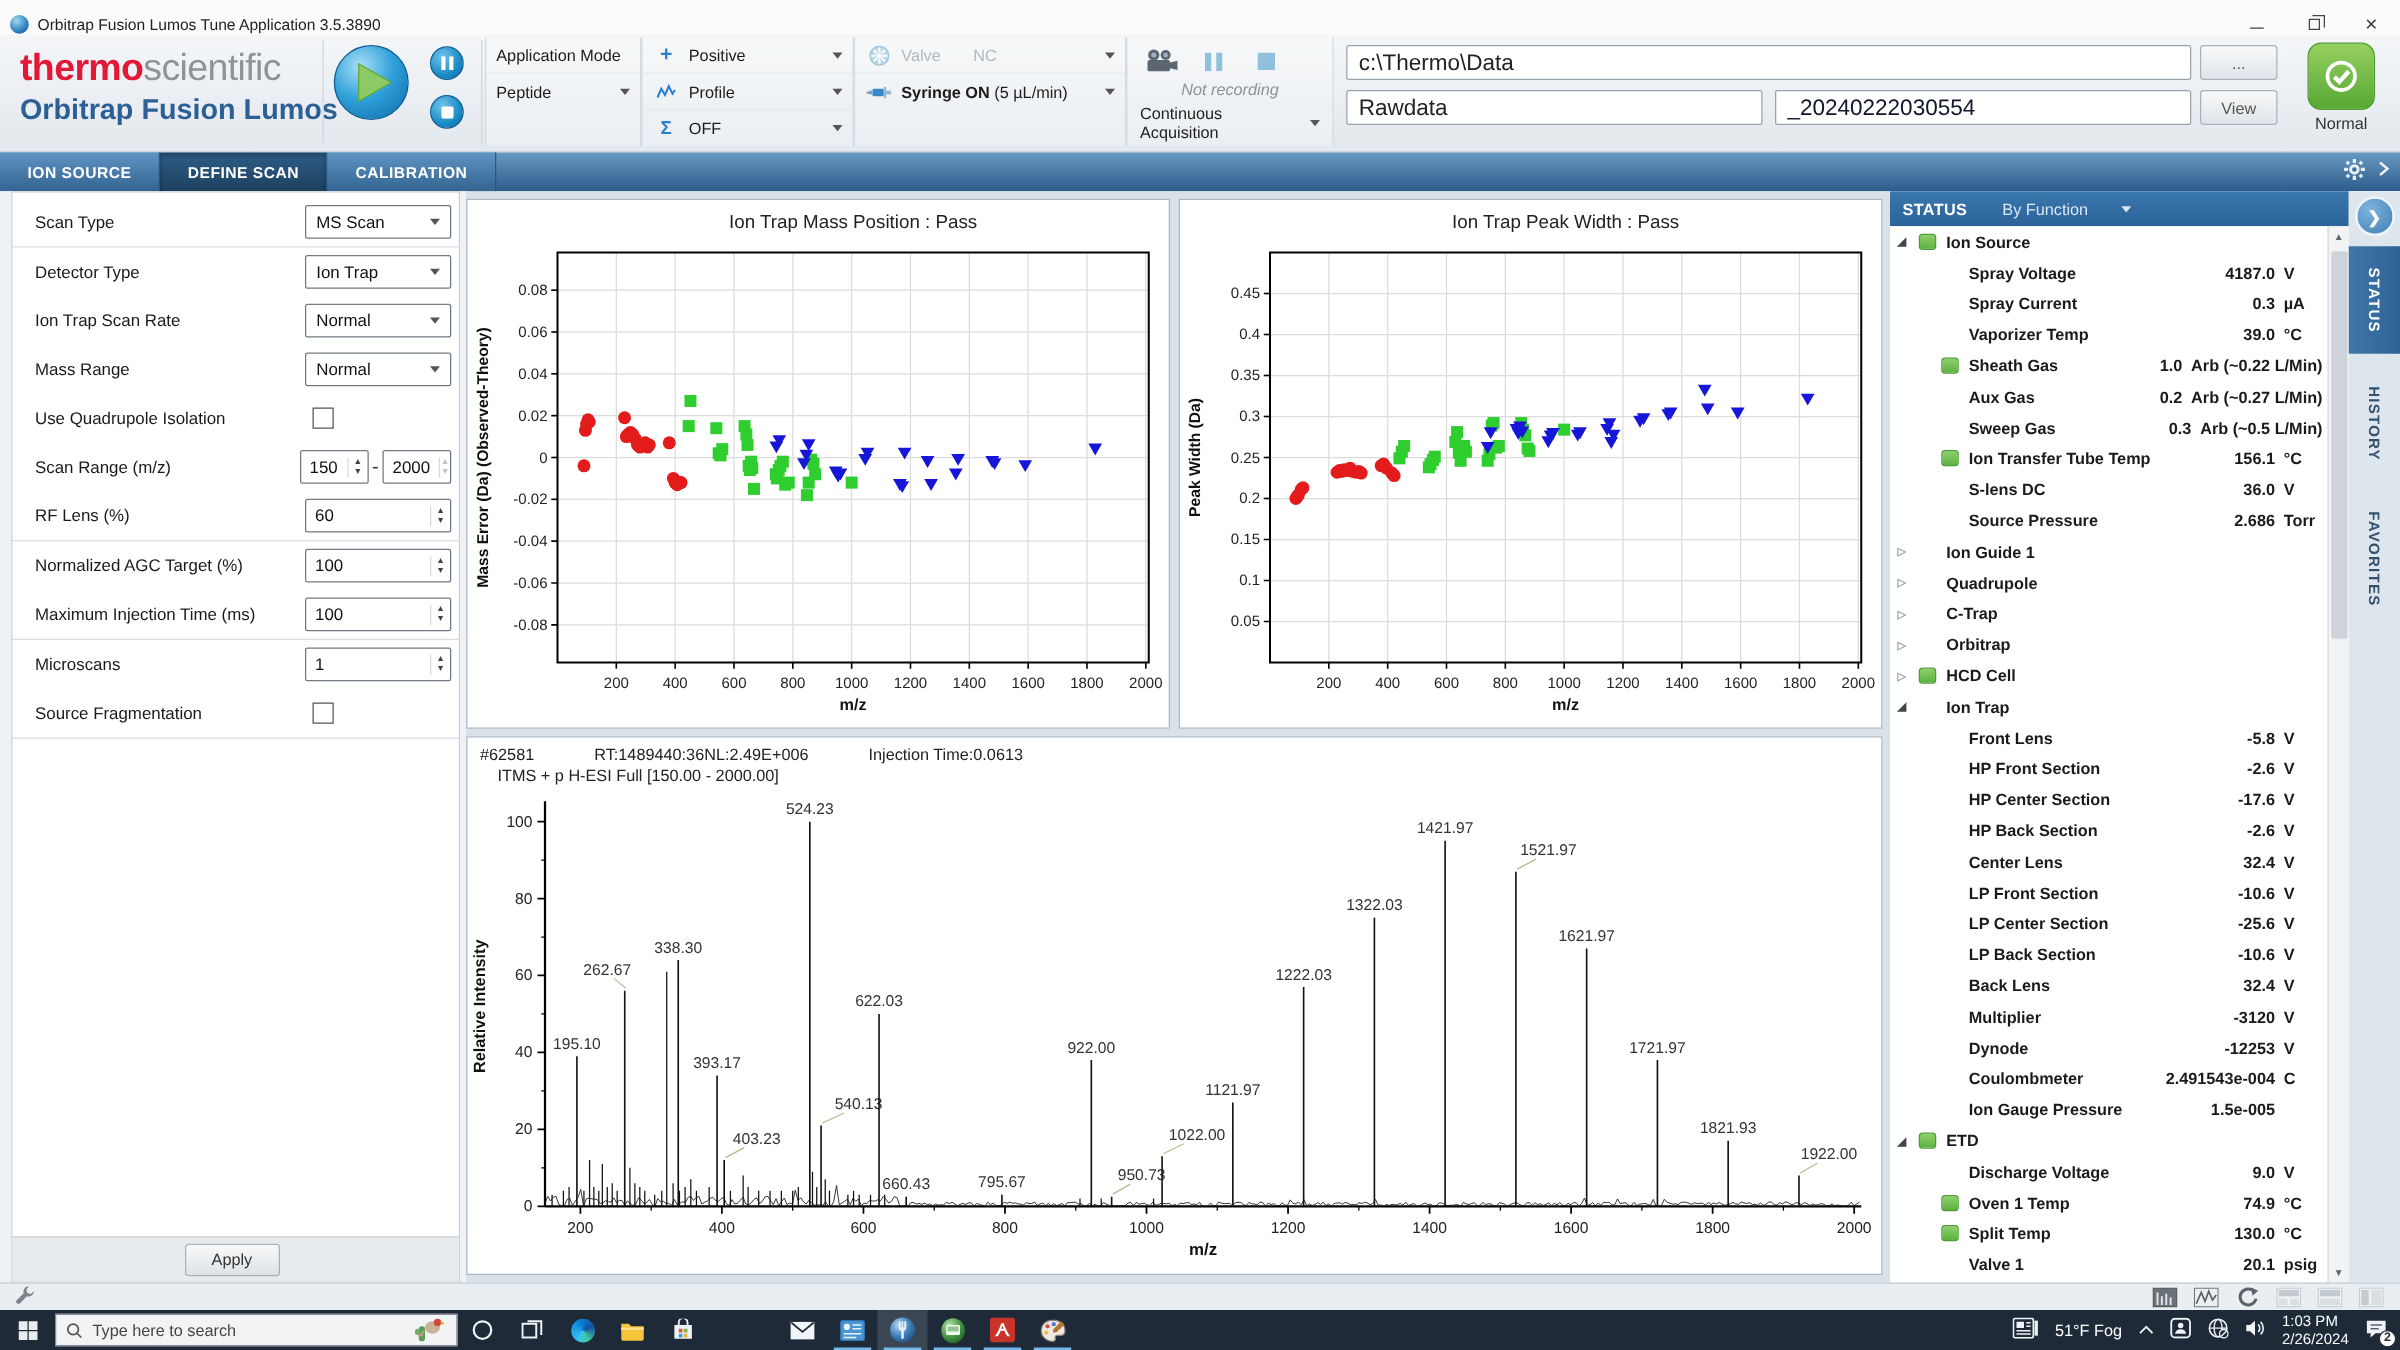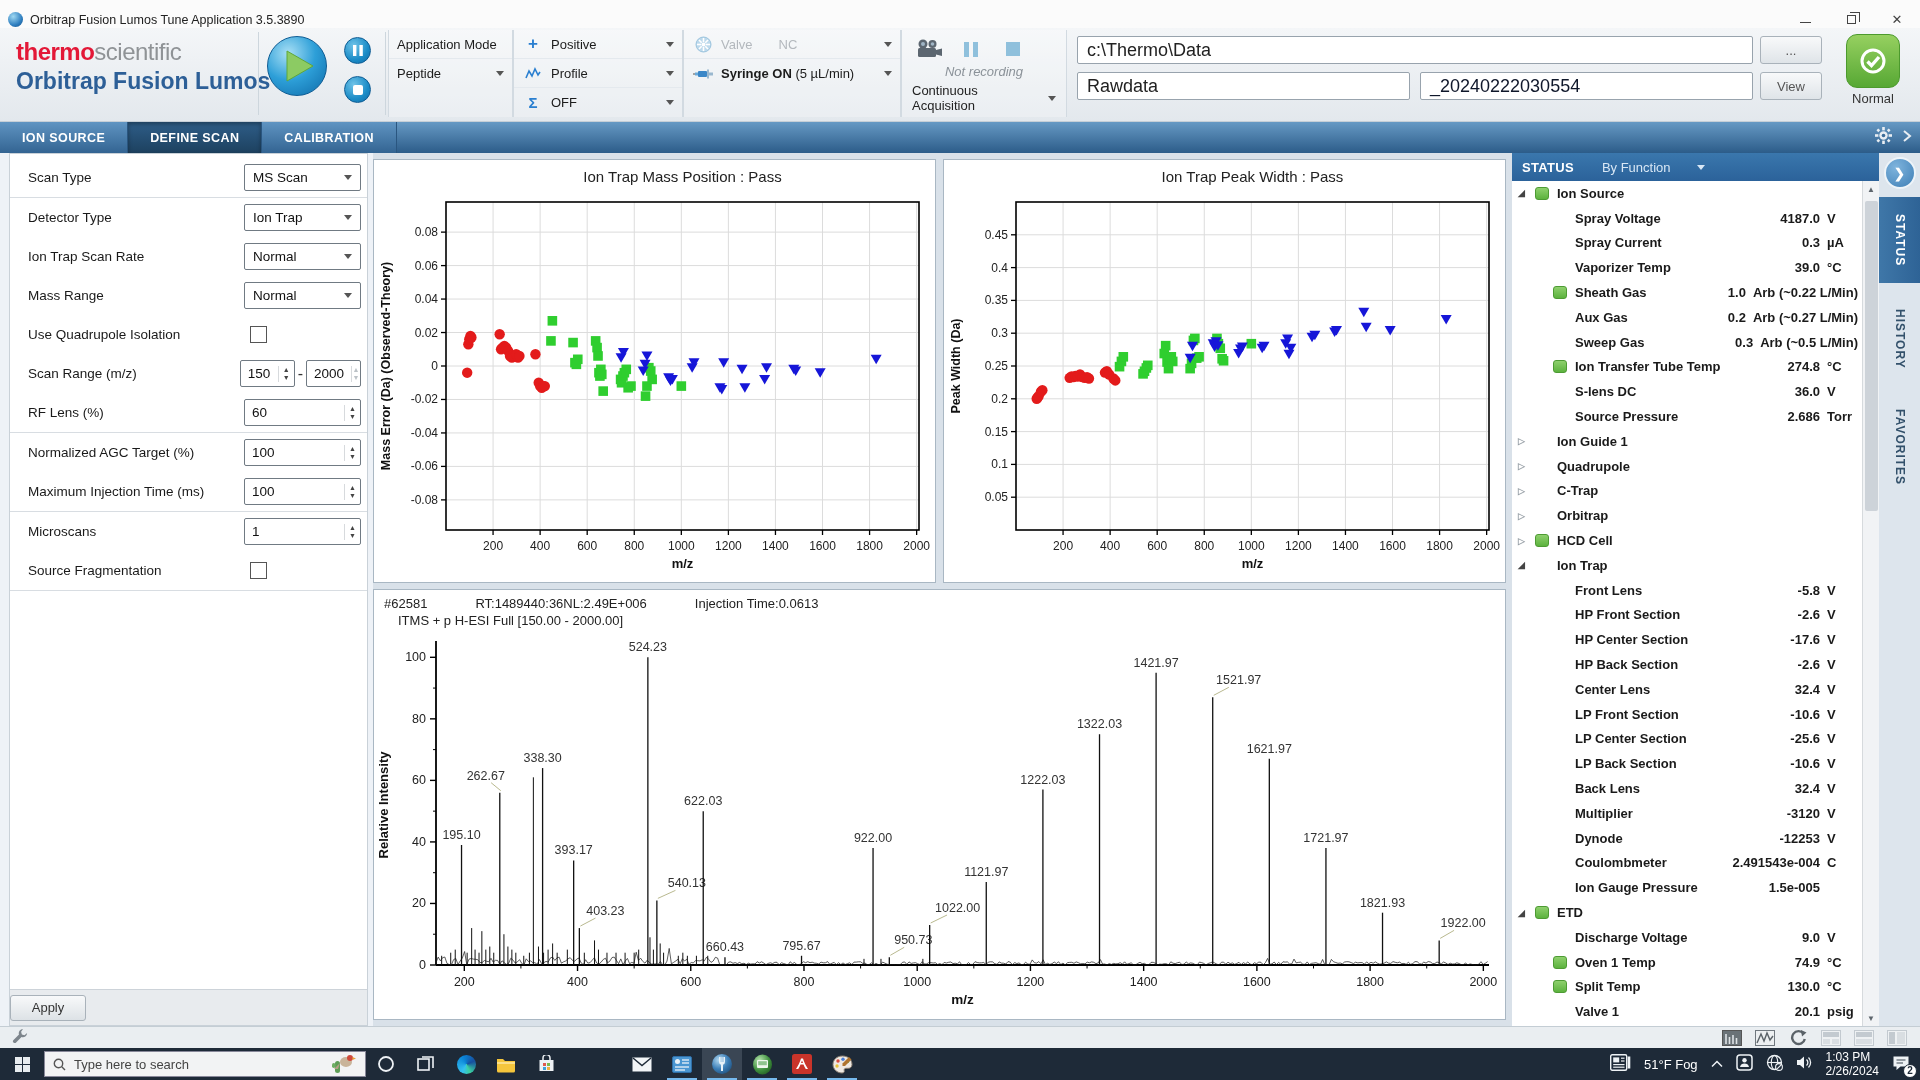--- a/index.html
+++ b/index.html
@@ -9,21 +9,21 @@
 .titlebar{position:absolute;top:0;left:0;right:0;height:40px;background:#fbfbfb;border-bottom:1px solid #e2e2e2;display:flex;align-items:center;padding-left:8px;font-size:12.5px;color:#222}
 .app-ico{width:15px;height:15px;border-radius:50%;background:radial-gradient(circle at 35% 30%,#9fd8f2,#2f7fc0 60%,#134e86);margin-right:7px}
 .win-btns{margin-left:auto;display:flex;height:28px}
 .win-btn{width:46px;display:flex;align-items:center;justify-content:center;color:#444;font-size:13px}
 .wb-min{width:11px;height:1px;background:#444;margin-top:6px}
 .wb-restore{width:9px;height:9px;border:1px solid #444;position:relative}
 .wb-restore:before{content:"";position:absolute;left:2px;top:-4px;width:9px;height:9px;border:1px solid #444;border-left:none;border-bottom:none}
 
 .toolbar{position:absolute;top:28px;left:0;right:0;height:94px;background:linear-gradient(#f4f6f8,#e3e8ed);border-bottom:1px solid #c6cfd7}
 .brand{position:absolute;left:16px;top:10px}
-.brand-l1{font-size:24px;letter-spacing:-.5px}
+.brand-l1{font-size:30px;letter-spacing:-.5px}
 .brand-l1 .red{color:#e31837;font-weight:bold}
 .brand-l1 .gray{color:#8f9396}
 .brand-l2{font-size:23px;font-weight:bold;color:#2d5f97;margin-top:2px}
 .tb-sep{position:absolute;top:4px;bottom:6px;width:1px;background:#cdd6dd}
 .playbtn{position:absolute;left:267px;top:8px;width:60px;height:60px;border-radius:50%;background:radial-gradient(circle at 35% 28%,#a8dff5,#2d9fd8 48%,#0e6aa8);border:1px solid #0d5c94;display:flex;align-items:center;justify-content:center}
 .playbtn svg{margin-left:5px}
 .mini-circ{position:absolute;width:27px;height:27px;border-radius:50%;background:radial-gradient(circle at 35% 30%,#6fc3e8,#1b8cc7 60%,#0f6aa6);border:1px solid #0d5c94;display:flex;align-items:center;justify-content:center}
 .tb-col{position:absolute;top:2px;bottom:4px;border-left:1px solid #d2dae1;border-right:1px solid #d2dae1;background:rgba(255,255,255,.25)}
 .tb-row{display:flex;align-items:center;height:29px;padding:0 8px;font-size:13px;color:#1c1c1c;border-bottom:1px solid #e4e9ee}
 .tb-row:last-child{border-bottom:none}
@@ -57,21 +57,21 @@
 .dropdown{width:117px;height:27px;background:#fff;border:1px solid #707a83;border-radius:2px;display:flex;align-items:center;padding:0 8px;font-size:13.5px;color:#111}
 .dropdown .caret{margin-left:auto}
 .checkbox{width:17px;height:17px;background:#fff;border:1px solid #555;margin-right:94px}
 .spinner{height:27px;background:#fff;border:1px solid #707a83;border-radius:2px;display:flex;align-items:center;font-size:13.5px;color:#111}
 .spinner .sval{display:flex;align-items:center;padding:0 7px;flex:1}
 .spin-arrows{display:flex;flex-direction:column;justify-content:center;width:16px;border-left:1px solid #d7dadd;font-size:7px;line-height:8px;color:#444;text-align:center}
 .spin-arrows.dis{color:#bcc2c7}
 .spinner.big{width:117px}.spinner.small{width:55px}
 .range-dash{margin:0 3px;color:#333}
 .form-sep{height:1px;background:#d8dde2;margin:0 0}
-.apply-strip{margin-top:auto;height:36px;background:#e8ebee;border-top:1px solid #cdd3d9;display:flex;align-items:center;justify-content:flex-start;padding-right:6px}
+.apply-strip{margin-top:auto;height:36px;background:#e8ebee;border-top:1px solid #cdd3d9;display:flex;align-items:center;justify-content:center;padding-right:6px}
 .apply-btn{width:76px;height:26px;border:1px solid #a9b2ba;border-radius:3px;background:linear-gradient(#f8f9fa,#dde2e6);font-size:13px;color:#333;display:flex;align-items:center;justify-content:center}
 
 .center{position:absolute;left:367px;right:408px;top:0;bottom:0}
 .plot-panel{position:absolute;top:6px;height:424px;background:#fff;border:1px solid #a9b7c3}
 .spectrum-panel{position:absolute;left:6px;right:6px;top:436px;bottom:6px;background:#fff;border:1px solid #a9b7c3}
 .spec-head{padding:5px 0 0 10px;font-size:13px;color:#222;line-height:17px}
 .spec-head .l1 span{margin-right:48px}
 .spec-head .l2{padding-left:14px}
 svg text{font-family:"Liberation Sans",sans-serif}
 
@@ -941,21 +941,21 @@
             <span class="expander"></span>
             <span class="led empty"></span>
             <span class="t-label">Sweep Gas</span>
             <span class="t-value">0.3</span>
             <span class="t-unit">Arb (~0.5 L/Min)</span>
           </div>
           <div class="tree-row lvl1">
             <span class="expander"></span>
             <span class="led"></span>
             <span class="t-label">Ion Transfer Tube Temp</span>
-            <span class="t-value">274.8</span>
+            <span class="t-value">156.1</span>
             <span class="t-unit">°C</span>
           </div>
           <div class="tree-row lvl1">
             <span class="expander"></span>
             <span class="led empty"></span>
             <span class="t-label">S-lens DC</span>
             <span class="t-value">36.0</span>
             <span class="t-unit">V</span>
           </div>
           <div class="tree-row lvl1">

